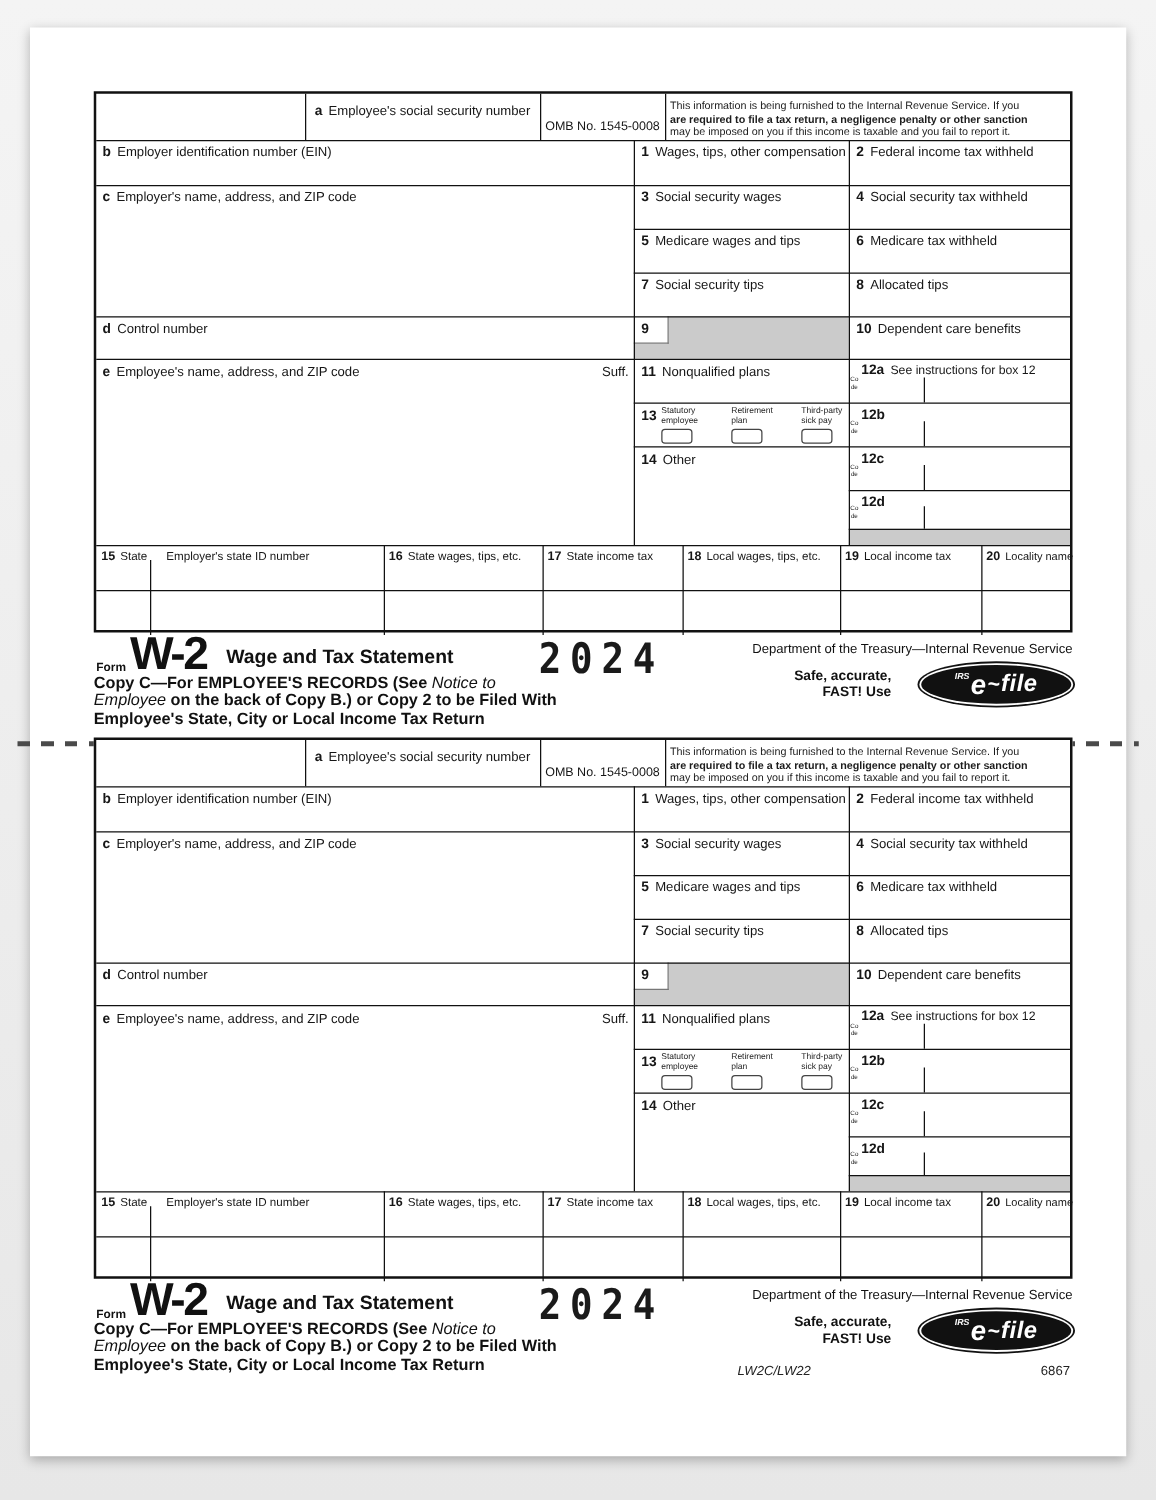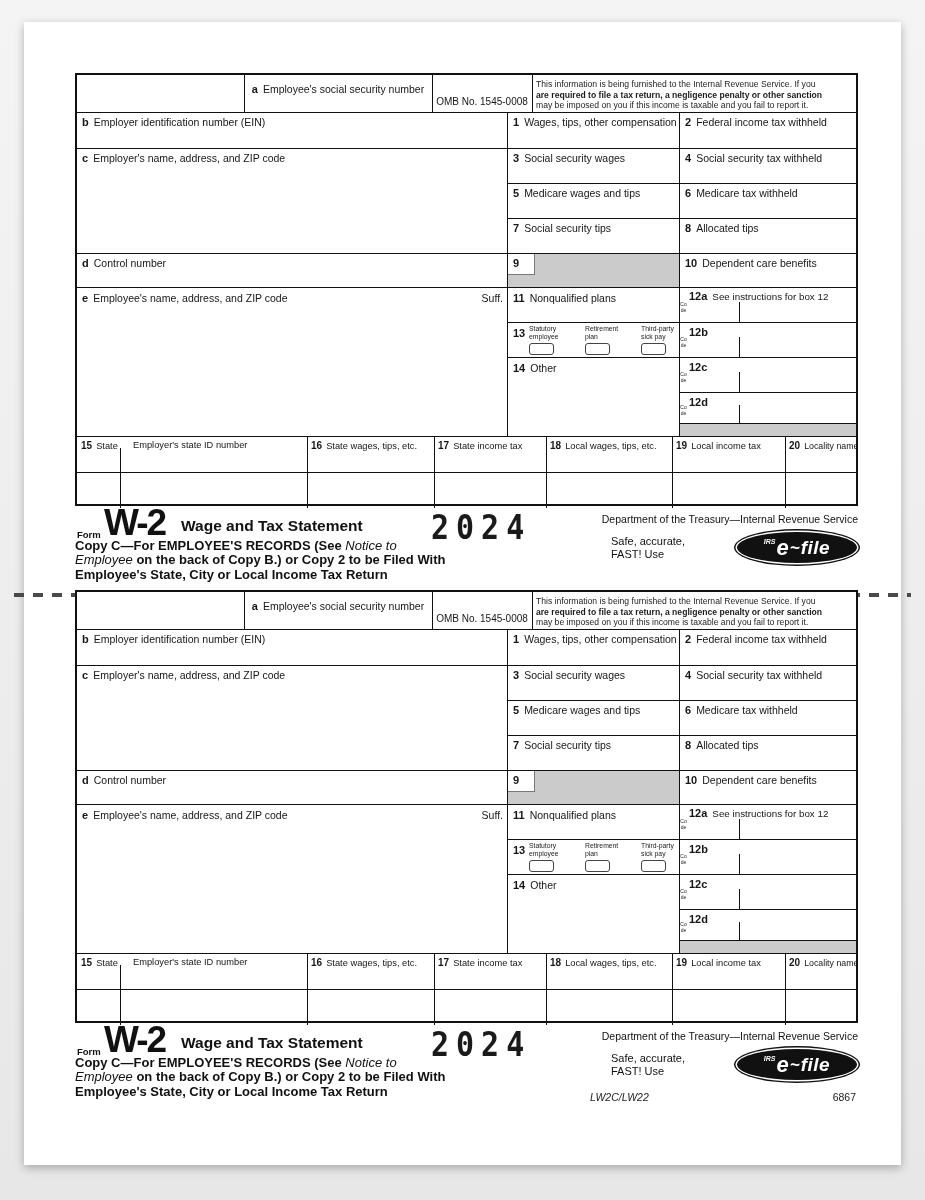--- a/index.html
+++ b/index.html
@@ -66,22 +66,22 @@
     letter-spacing: -2px; font-family: "Liberation Sans", sans-serif;
   }
   .f-title { position: absolute; left: 106px; top: 11px; font-size: 15.5px; font-weight: 700; }
   .f-year {
     position: absolute; left: 356px; top: 2px; font-size: 30px; font-weight: 700;
     font-family: "DejaVu Sans Mono", monospace; letter-spacing: 7px;
     transform: scaleY(1.12); transform-origin: top left; color: #1a1a1a;
   }
   .f-dept { position: absolute; right: 0px; top: 7px; font-size: 10.5px; }
   .f-safe {
-    position: absolute; left: 536px; top: 29px; width: 86px; 
-    font-size: 11px; font-weight: 400; line-height: 1.18;
+    position: absolute; left: 552px; top: 29px; width: 86px; text-align: right;
+    font-size: 11px; font-weight: 700; line-height: 1.18;
   }
   .f-efile {
     position: absolute; left: 662px; top: 26px; width: 120px; height: 31px;
     background: #111; border-radius: 50%;
     display: flex; align-items: center; justify-content: center;
     color: #fff; font-style: italic; font-weight: 700;
     box-shadow: 0 0 0 1.5px #fff, 0 0 0 3px #111;
   }
   .f-efile .irs { font-size: 7px; transform: translateY(-6px); margin-right: 1px; }
   .f-efile .e { font-size: 22px; }

